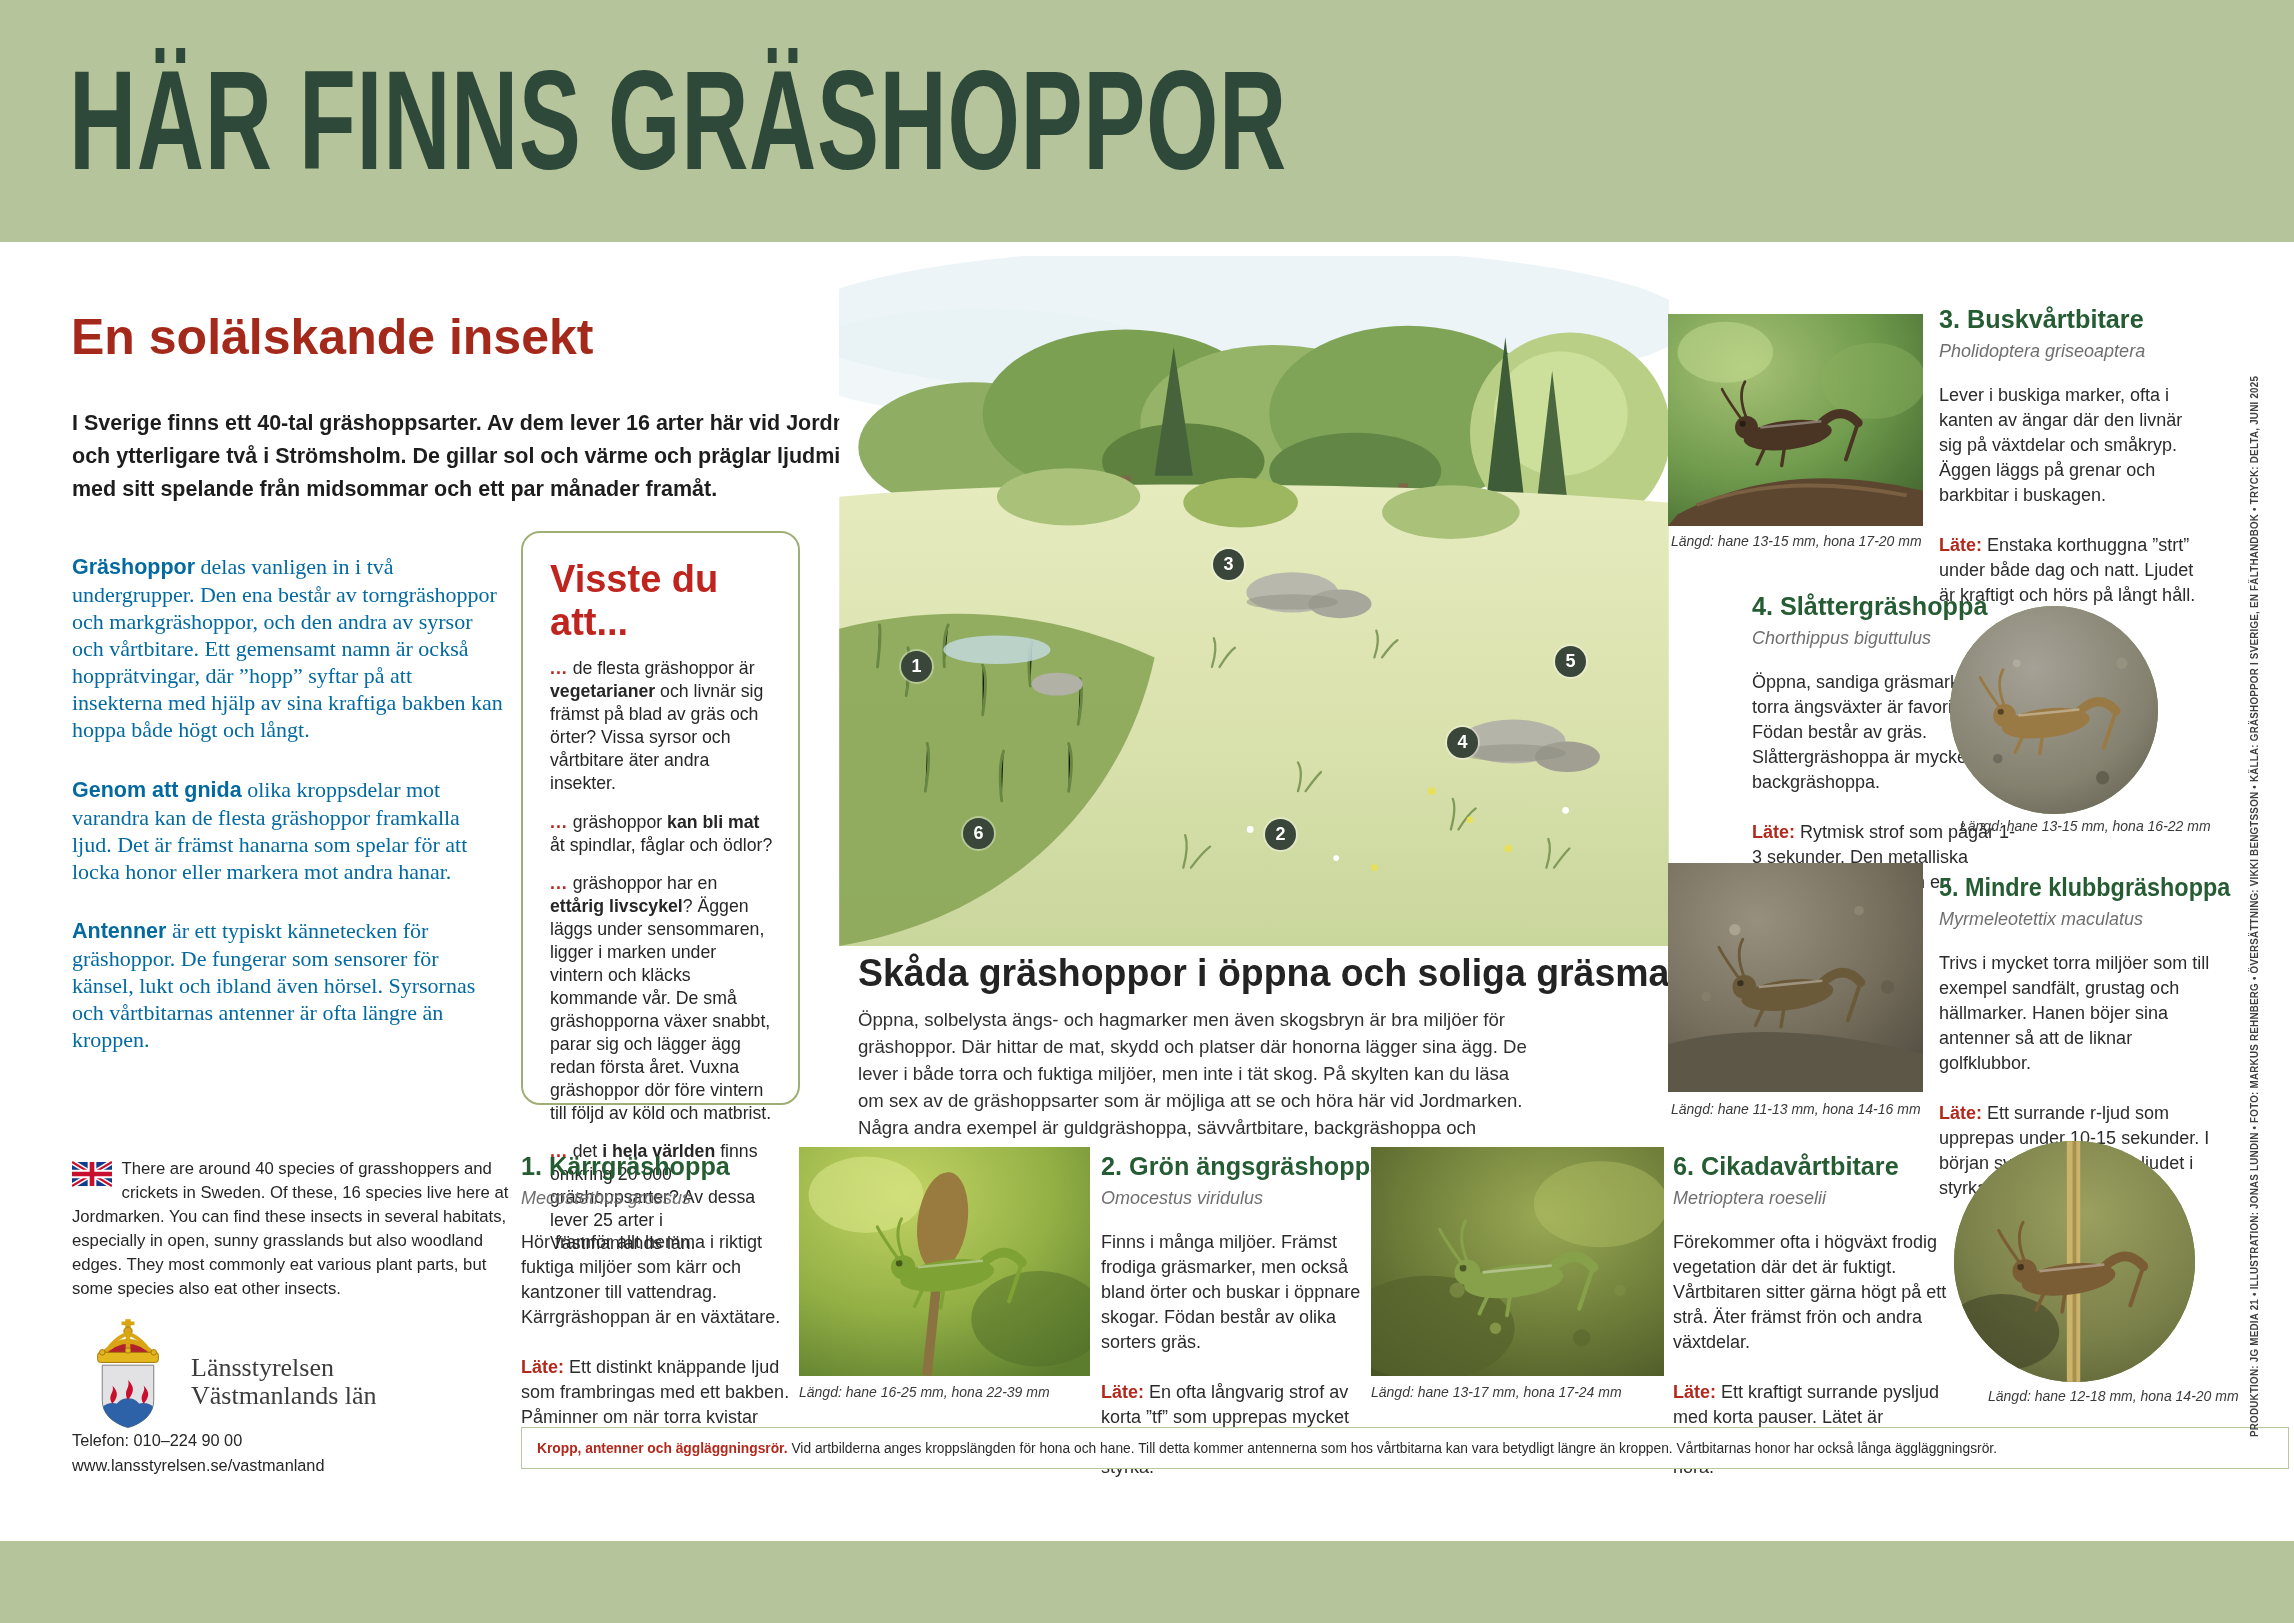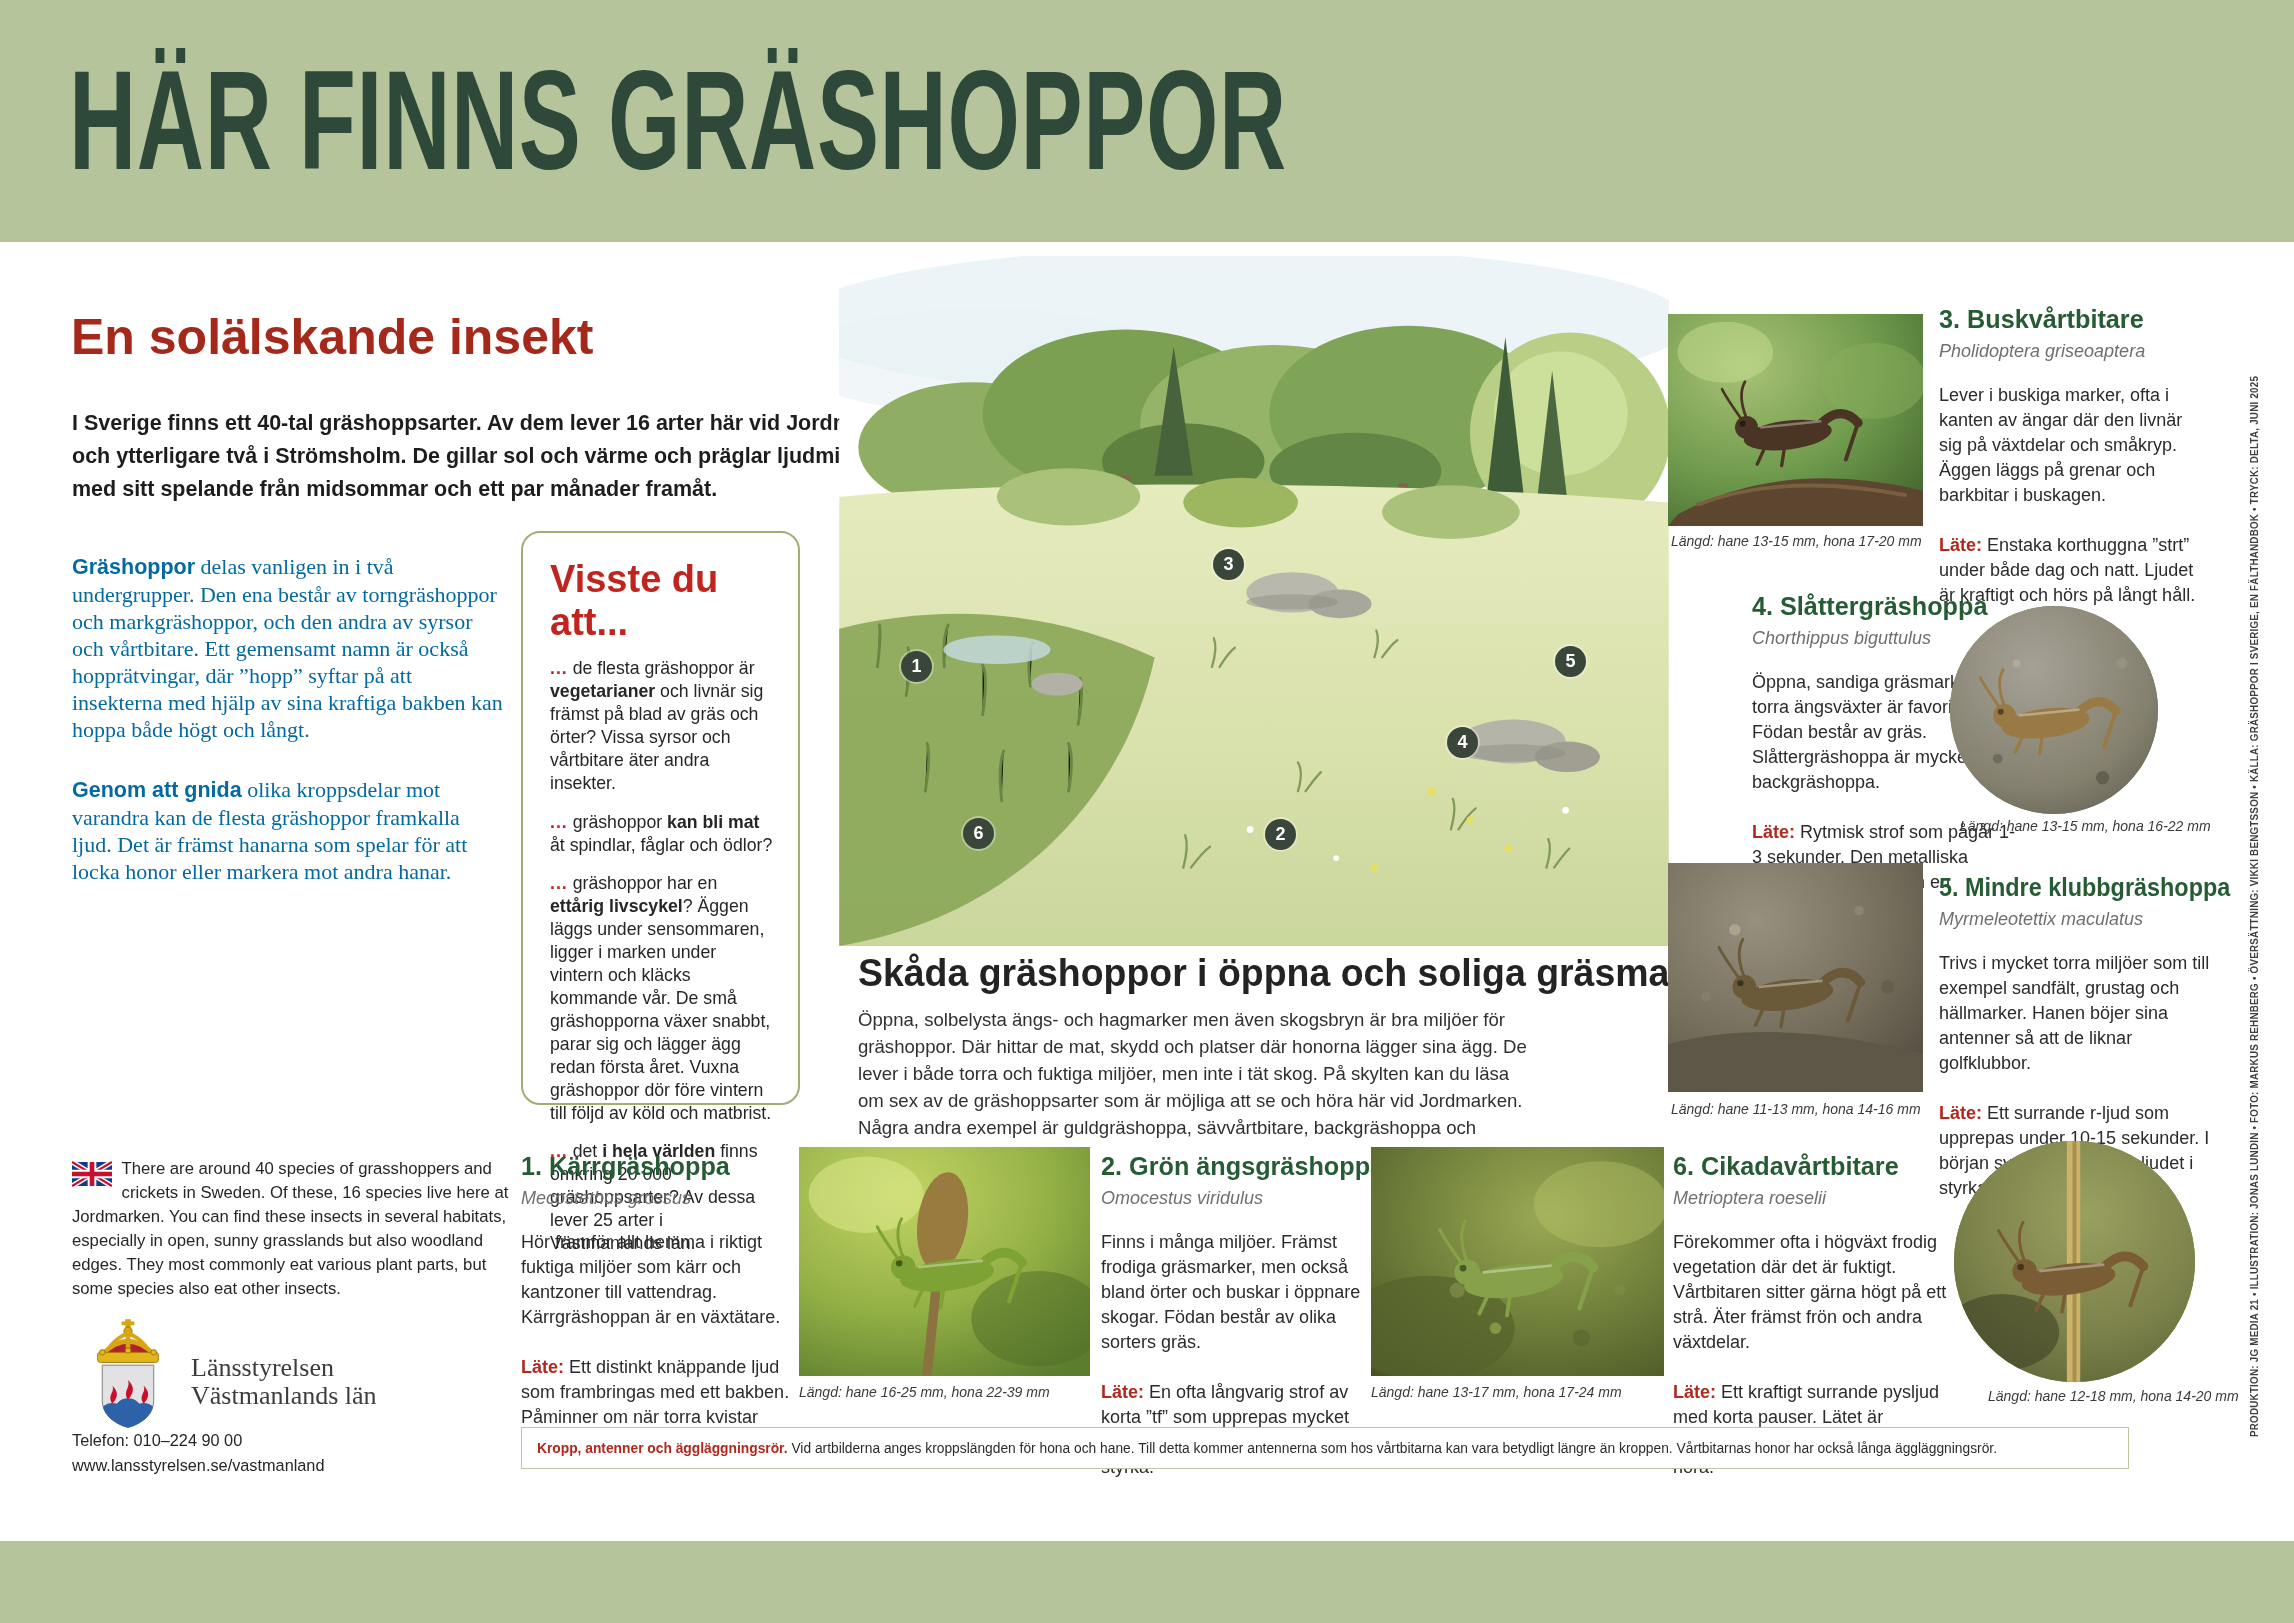--- a/index.html
+++ b/index.html
@@ -58,21 +58,21 @@
   .sp .desc{margin:21px 0 0 0;font-size:18px;line-height:25px;color:#2b2b2b;}
   .sp .late{margin:25px 0 0 0;font-size:18px;line-height:25px;color:#2b2b2b;}
   .red{color:#b3281c;font-weight:bold;}
 
   .photo{position:absolute;overflow:hidden;background:#6d8a48;}
   .photo svg{width:100%;height:100%;display:block;}
   .photo.circle{border-radius:50%;}
   .caption{position:absolute;font-size:14px;font-style:italic;color:#3a3a3a;white-space:nowrap;text-align:right;}
 
   
-  .info-bar{position:absolute;left:521px;top:1427px;width:1608px;height:42px;border:1.9px solid #b9c79e;
+  .info-bar{position:absolute;left:521px;top:1427px;width:1768px;height:42px;border:1.9px solid #b9c79e;
     background:#fff;box-sizing:border-box;display:flex;align-items:center;padding-left:15.3px;}
   .info-bar .txt{font-size:14px;color:#2b2b2b;white-space:nowrap;transform:scaleX(0.985);transform-origin:0 50%;}
 
   
   .credits{position:absolute;left:1793px;top:1064px;width:918px;height:15.3px;transform:rotate(-90deg);
     transform-origin:center;text-align:center;white-space:nowrap;}
   .credits span{display:inline-block;transform:scaleX(0.85);transform-origin:center;
     font-size:11.5px;font-weight:bold;letter-spacing:0.3px;color:#3f3f3f;}
 </style>
 </head>
@@ -98,20 +98,21 @@
   <div class="band bottom"></div>
 
   <div class="poster-title">HÄR FINNS GRÄSHOPPOR</div>
 
   <div class="red-heading">En solälskande insekt</div>
   <div class="lead">I Sverige finns ett 40-tal gräshoppsarter. Av dem lever 16 arter här vid Jordmarken och ytterligare två i Strömsholm. De gillar sol och värme och präglar ljudmiljön med sitt spelande från midsommar och ett par månader framåt.</div>
 
   <div class="serif-col">
     <p><b>Gräshoppor</b><span> delas vanligen in i två undergrupper. Den ena består av torngräshoppor och markgräshoppor, och den andra av syrsor och vårtbitare. Ett gemensamt namn är också hopprätvingar, där ”hopp” syftar på att insekterna med hjälp av sina kraftiga bakben kan hoppa både högt och långt.</span></p>
     <p><b>Genom att gnida</b><span> olika kroppsdelar mot varandra kan de flesta gräshoppor framkalla ljud. Det är främst hanarna som spelar för att locka honor eller markera mot andra hanar.</span></p>
+    <p><b>Antenner</b><span> är ett typiskt kännetecken för gräshoppor. De fungerar som sensorer för känsel, lukt och ibland även hörsel. Syrsornas och vårtbitarnas antenner är ofta längre än kroppen.</span></p>
   </div>
 
   <div class="english">
     <svg class="flag" viewBox="0 0 60 36">
       <rect width="60" height="36" fill="#123b8c"></rect>
       <path d="M0,0 L60,36 M60,0 L0,36" stroke="#ffffff" stroke-width="8"></path>
       <path d="M0,0 L60,36 M60,0 L0,36" stroke="#c8102e" stroke-width="3.5"></path>
       <path d="M30,0 V36 M0,18 H60" stroke="#ffffff" stroke-width="13"></path>
       <path d="M30,0 V36 M0,18 H60" stroke="#c8102e" stroke-width="7"></path>
     </svg><span>There are around 40 species of grasshoppers and crickets in Sweden. Of these, 16 species live here at Jordmarken. You can find these insects in several habitats, especially in open, sunny grasslands but also woodland edges. They most commonly eat various plant parts, but some species also eat other insects.</span>

